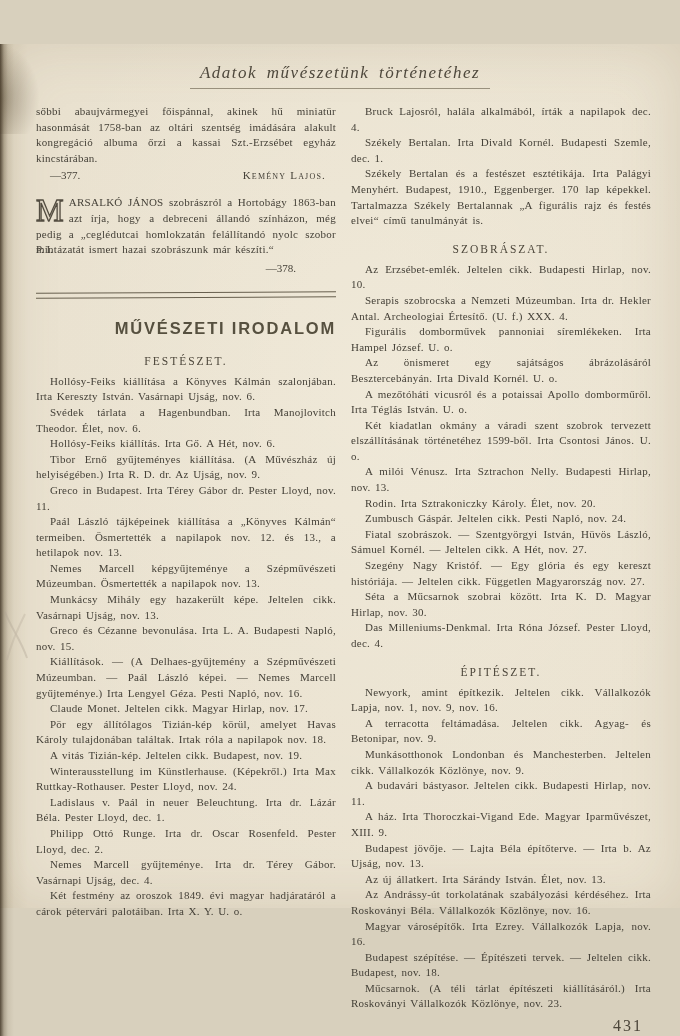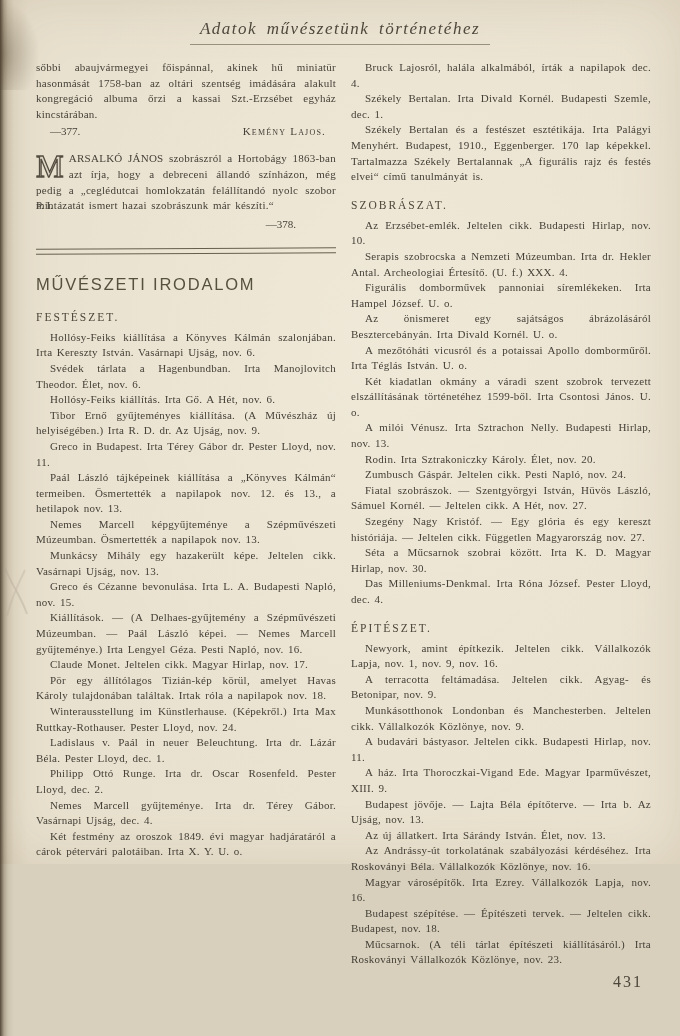--- a/index.html
+++ b/index.html
@@ -10,20 +10,21 @@
     overflow: hidden;
   }
   .page {
     position: relative;
     width: 680px; height: 864px;
     background:
       radial-gradient(ellipse at 55% 40%, rgba(255,252,240,0.25), rgba(0,0,0,0) 70%),
       linear-gradient(90deg, #ddd4bf 0, #e9e1cf 28px, #ebe3d1 100%);
     color: #454138;
     box-shadow: inset 0 0 60px rgba(130,108,70,0.18);
+    margin-top: 44px;
   }
   .scan-edge {
     position: absolute; left: 0; top: 0; width: 14px; height: 1036px;
     background: linear-gradient(90deg, rgba(62,50,34,0.85) 0, rgba(92,78,56,0.35) 4px, rgba(120,104,76,0.12) 8px, rgba(0,0,0,0) 14px);
     pointer-events: none;
   }
   .corner-smudge {
     position: absolute; left: 0; top: 0; width: 40px; height: 90px;
     background: radial-gradient(ellipse at 0% 60%, rgba(70,56,36,0.35), rgba(0,0,0,0) 70%);
     pointer-events: none;
@@ -83,28 +84,29 @@
 
   .double-rule {
     margin: 16px 0 0 0;
     height: 4px;
     border-top: 1px solid #675f4e;
     border-bottom: 1px solid #675f4e;
     transform: rotate(-0.3deg);
   }
   .lit-title {
     font-family: "Liberation Sans", "DejaVu Sans", sans-serif;
-    font-weight: 400;
+    font-weight: 700;
     font-size: 16.5px;
     letter-spacing: 1.8px;
     color: #56503f;
     margin: 21px 0 0 0;
+    text-align: right;
   }
   .sec-heading {
-    text-align: left;
+    text-align: center;
     font-size: 11.5px;
     letter-spacing: 2px;
     word-spacing: 2px;
     color: #4c463a;
     margin: 14px 0 7px 0;
     text-indent: 0;
   }
   .first-sec-heading { margin-top: 17px; }
   .page-number {
     text-align: right;
@@ -173,20 +175,21 @@
           <p class="entry">Greco és Cézanne bevonulása. Irta L. A. Budapesti Napló, nov. 15.</p>
 
           <p class="entry">Kiállítások. — (A Delhaes-gyűjtemény a Szépművészeti Múzeumban. — Paál László képei. — Nemes Marcell gyűjteménye.) Irta Lengyel Géza. Pesti Napló, nov. 16.</p>
 
 
           <p class="entry">Claude Monet. Jeltelen cikk. Magyar Hirlap, nov. 17.</p>
 
           <p class="entry">Pör egy állítólagos Tizián-kép körül, amelyet Havas Károly tulajdonában találtak. Irtak róla a napilapok nov. 18.</p>
 
 
+          <p class="entry">A vitás Tizián-kép. Jeltelen cikk. Budapest, nov. 19.</p>
 
           <p class="entry">Winterausstellung im Künstlerhause. (Képekről.) Irta Max Ruttkay-Rothauser. Pester Lloyd, nov. 24.</p>
 
           <p class="entry">Ladislaus v. Paál in neuer Beleuchtung. Irta dr. Lázár Béla. Pester Lloyd, dec. 1.</p>
 
           <p class="entry">Philipp Ottó Runge. Irta dr. Oscar Rosenfeld. Pester Lloyd, dec. 2.</p>
 
           <p class="entry">Nemes Marcell gyűjteménye. Irta dr. Térey Gábor. Vasárnapi Ujság, dec. 4.</p>
 
           <p class="entry">Két festmény az oroszok 1849. évi magyar hadjáratáról a cárok pétervári palotáiban. Irta X. Y. U. o.</p>

